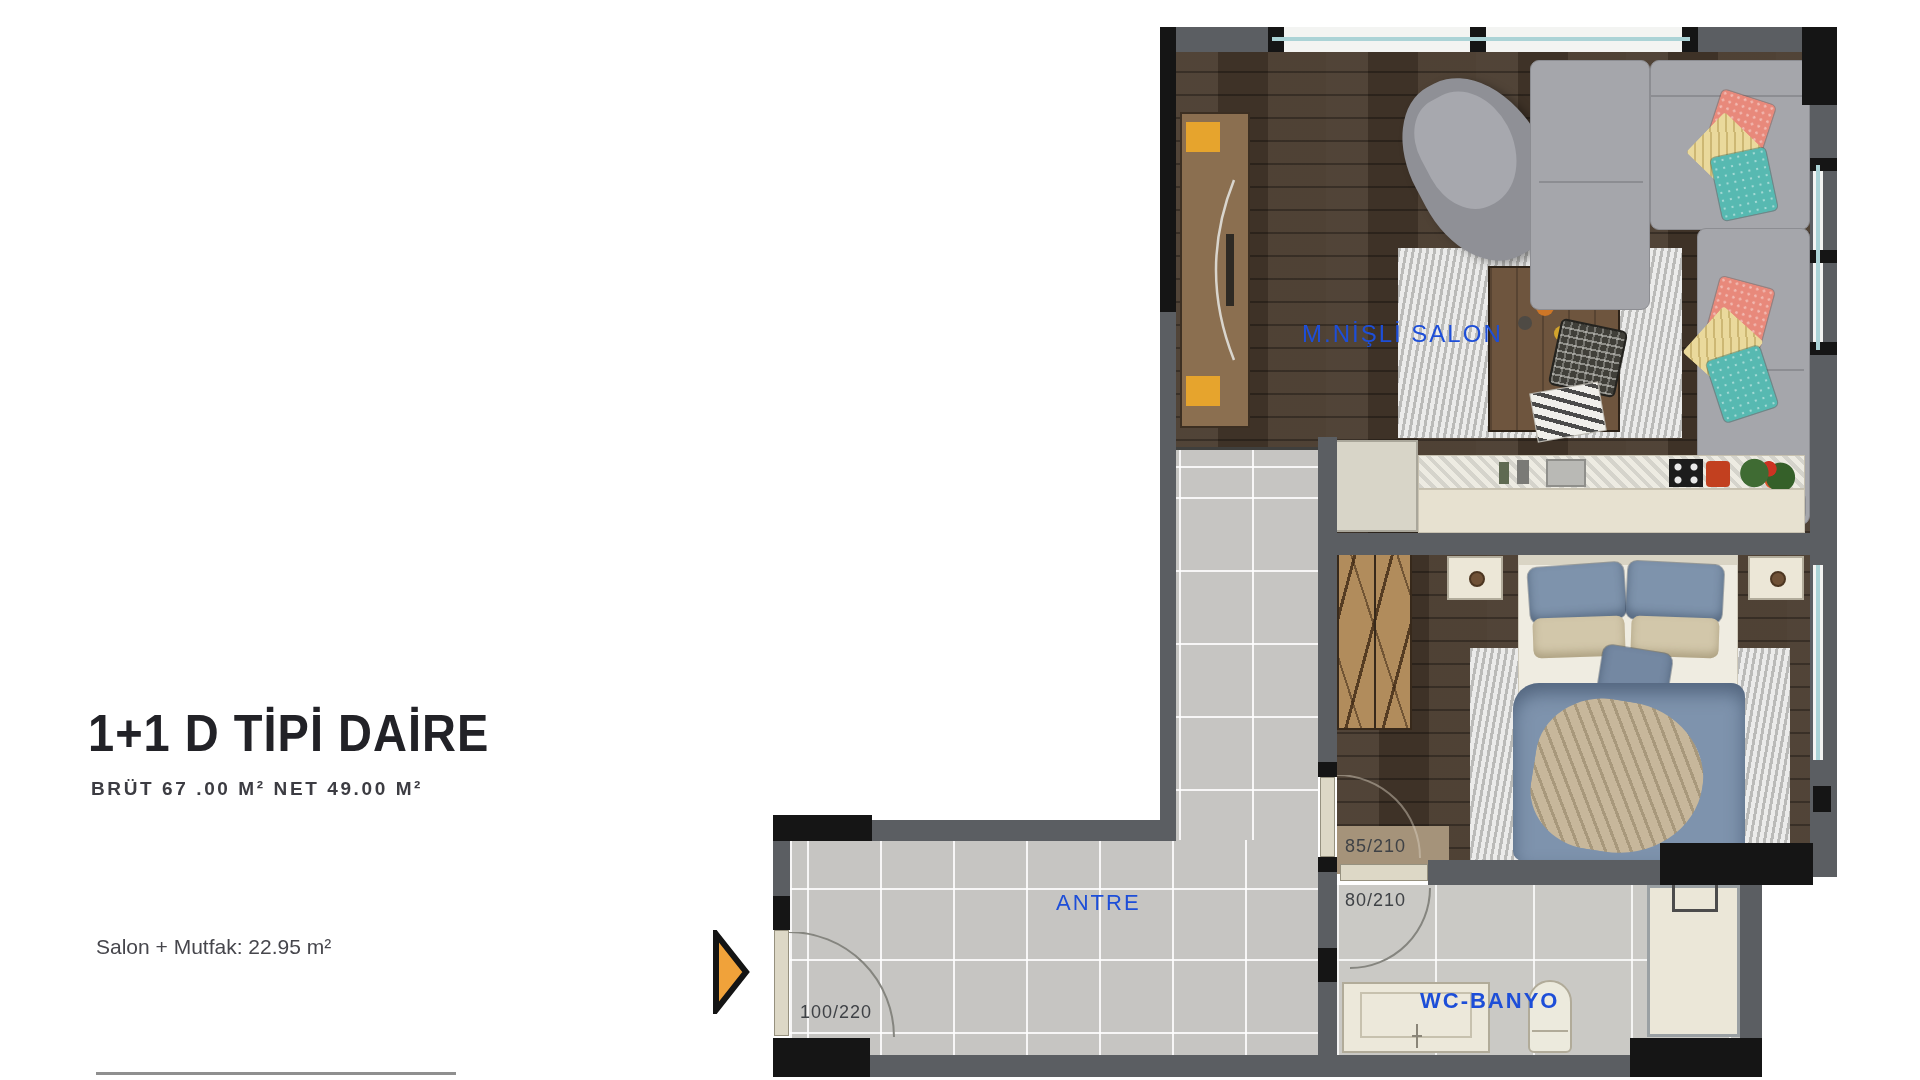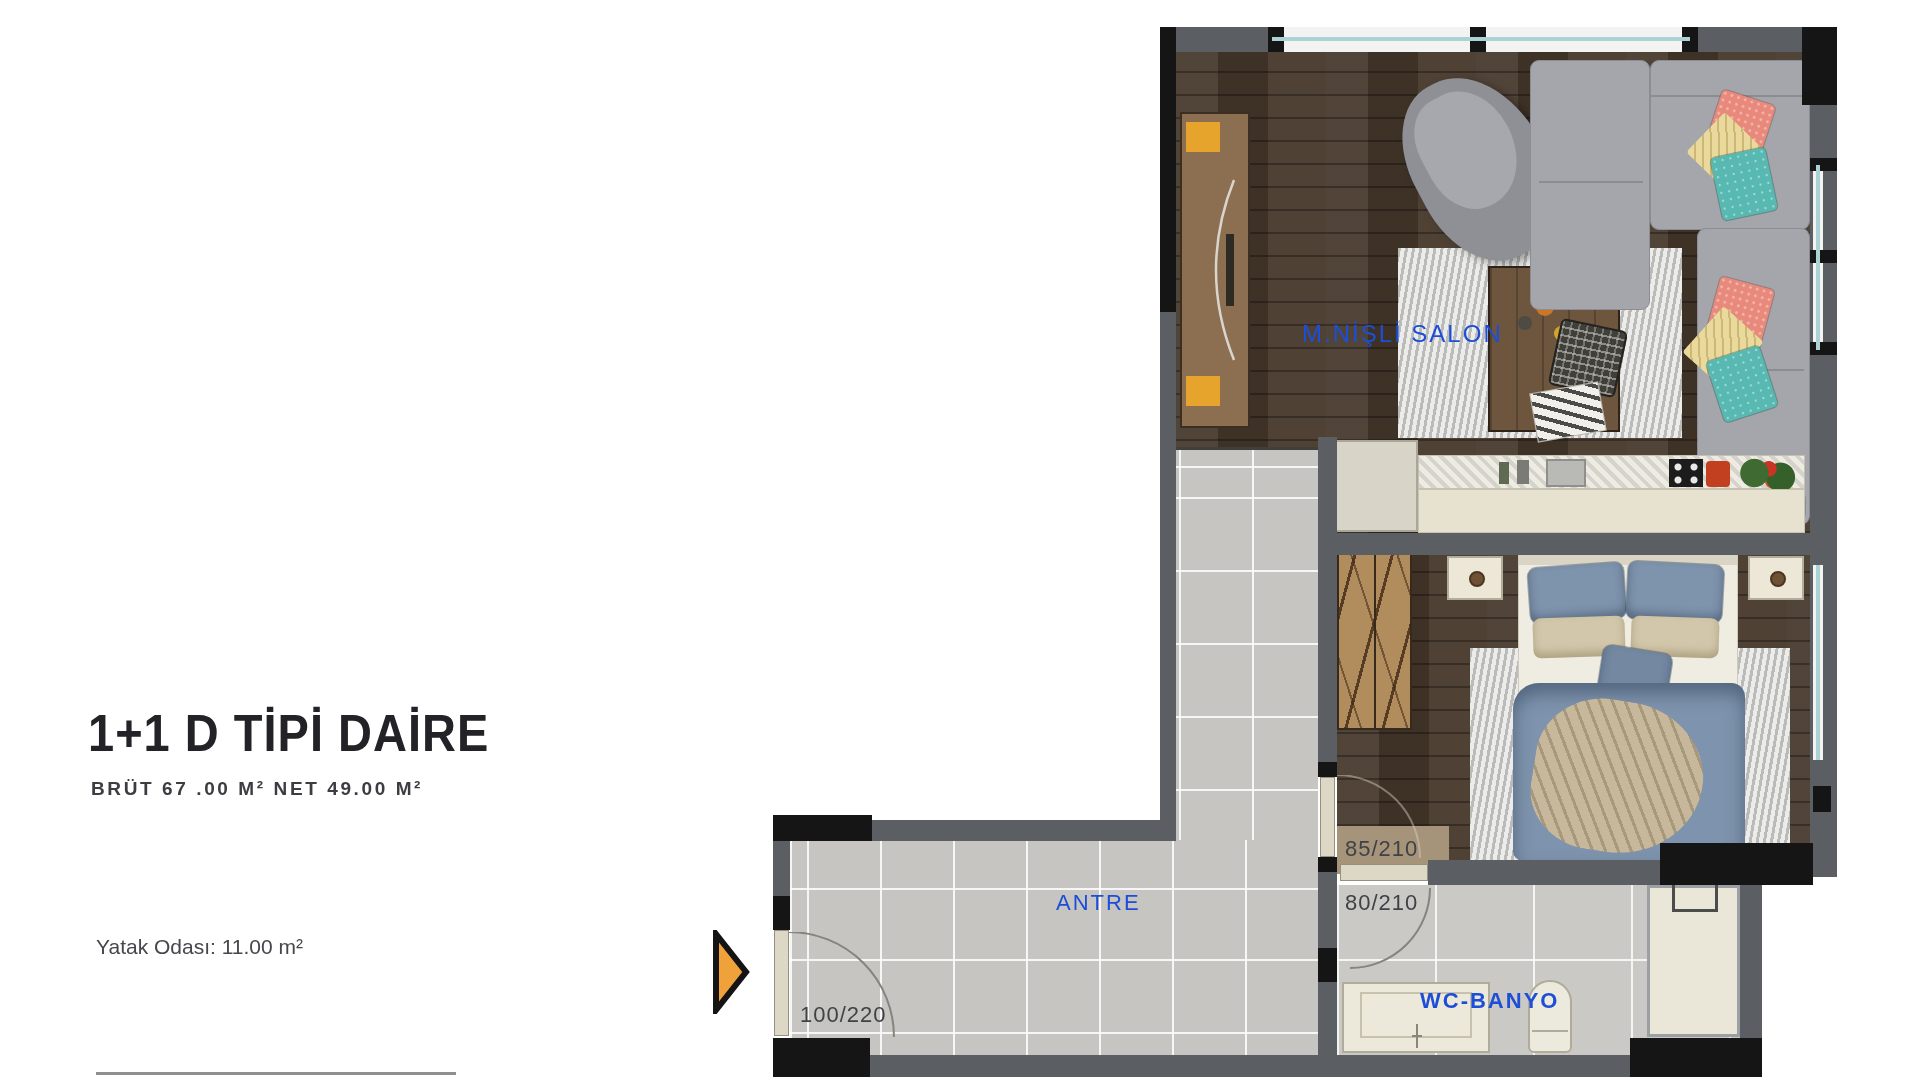--- a/index.html
+++ b/index.html
@@ -28,21 +28,21 @@
   
   .wall{background:#5b5e62;z-index:4;}
   .wallb{background:#151515;z-index:5;}
   .window{background:#f3f4f2;z-index:5;}
   .winline{background:#abd3d6;z-index:6;}
   
   .furn{z-index:3;}
   .doorleaf{background:#ddd8c6;border:1px solid #96917f;box-sizing:border-box;z-index:6;}
   .arc{z-index:6;}
   .label{z-index:7;color:#1d4ed8;letter-spacing:2px;white-space:nowrap;}
-  .dim{z-index:7;color:#3f4246;font-size:22px;letter-spacing:1px;white-space:nowrap;}
+  .dim{z-index:7;color:#3f4246;font-size:18px;letter-spacing:1px;white-space:nowrap;}
   .sofa{background:#a5a6ab;border:1px solid #8c8d92;border-radius:9px;box-sizing:border-box;}
   .pilA{background:#e8897b;background-image:radial-gradient(rgba(255,255,255,.4) 1px, transparent 1.6px);background-size:7px 7px;border-radius:5px;box-shadow:0 0 0 1px rgba(120,60,50,.35);}
   .pilY{background:#ead99c;background-image:repeating-linear-gradient(45deg, rgba(150,120,40,.35) 0 2px, transparent 2px 8px);border-radius:4px;}
   .pilT{background:#57b9b1;background-image:radial-gradient(rgba(255,255,255,.45) 1px, transparent 1.6px);background-size:8px 8px;border-radius:5px;box-shadow:0 0 0 1px rgba(30,90,85,.4);}
   .nstand{background:#ece7d7;border:2px solid #b2ac9b;box-sizing:border-box;}
   .knob{width:12px;height:12px;border-radius:50%;background:#6f5136;border:2px solid #4c3621;}
   .bluepil{background:#7e93ac;border-radius:9px;box-shadow:inset 0 -6px 10px rgba(40,55,75,.45), 0 0 0 1px rgba(50,65,85,.4);}
   .beigepil{background:#d2c7aa;border-radius:8px;box-shadow:inset 0 -5px 8px rgba(120,105,70,.4);}
   .mottle{background-image:repeating-linear-gradient(45deg, rgba(150,150,145,.28) 0 4px, transparent 4px 9px);}
   .wardrobe{background-color:#b18c5c;
@@ -51,21 +51,21 @@
       repeating-linear-gradient(72deg, transparent 0 20px, rgba(62,40,20,.55) 20px 22px, transparent 22px 44px);
     border:2px solid #37291b;box-sizing:border-box;}
 </style>
 </head>
 <body>
 
 <div class="abs" style="left:0;top:0;width:700px;height:1080px;">
   <div class="abs" style="left:88px;top:702px;font-size:47px;font-weight:800;letter-spacing:1px;color:#222227;transform:scaleY(1.12);transform-origin:left top;">1+1 D TİPİ DAİRE</div>
   <div class="abs" style="left:91px;top:778px;font-size:19px;font-weight:700;letter-spacing:2.6px;color:#3c3c42;">BRÜT 67 .00 M² NET 49.00 M²</div>
   <div class="abs" style="left:96px;top:928px;font-size:21px;color:#46464c;line-height:38px;">
-    <div>Yatak Odası: 11.00 m²</div>
+    <div>Salon + Mutfak: 22.95 m²</div>
   </div>
   <div class="abs" style="left:96px;top:1072px;width:360px;height:3px;background:#8f8f8f;"></div>
 </div>
 
 <div class="abs wood" style="left:1176px;top:40px;width:634px;height:493px;"></div>
 <div class="abs tile" style="left:1176px;top:450px;width:142px;height:396px;background-position:3px 18px;"></div>
 <div class="abs tile" style="left:790px;top:840px;width:528px;height:217px;background-position:17px 50px;"></div>
 <div class="abs wood" style="left:1337px;top:555px;width:473px;height:317px;"></div>
 <div class="abs wctile" style="left:1337px;top:885px;width:403px;height:172px;"></div>
 <div class="abs" style="left:1176px;top:447px;width:142px;height:3px;background:#3f3f3d;z-index:2;"></div>

